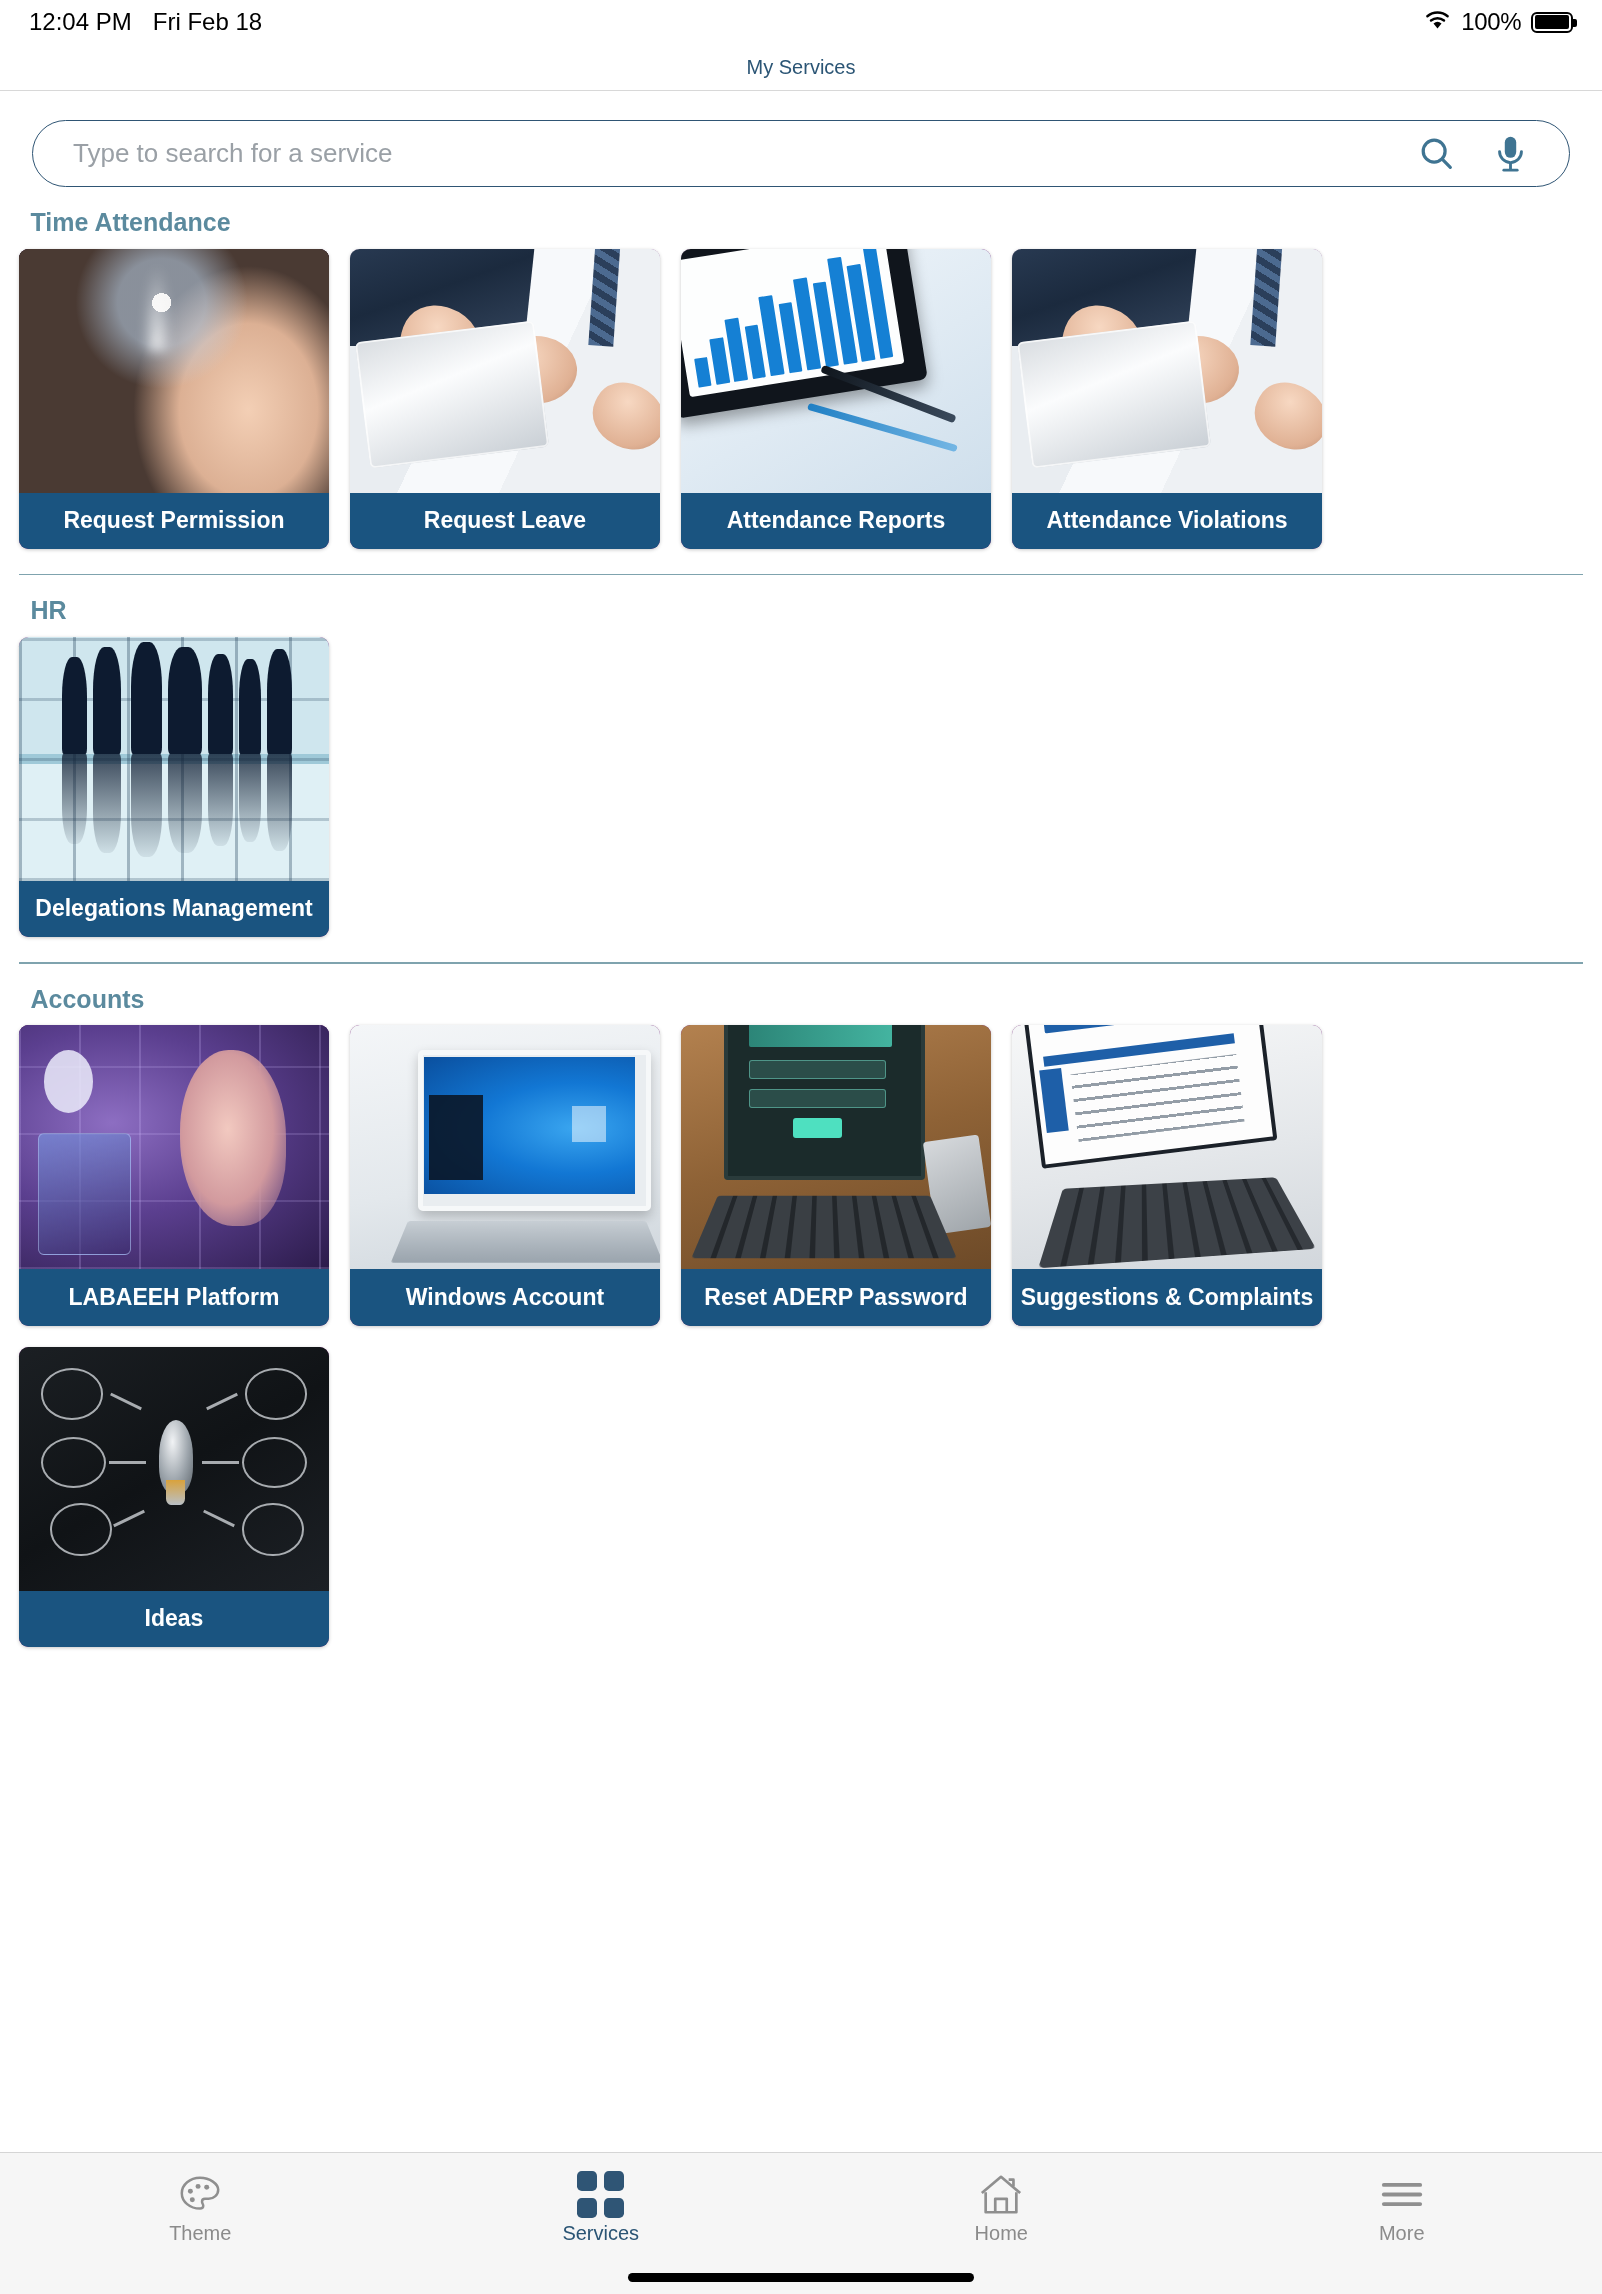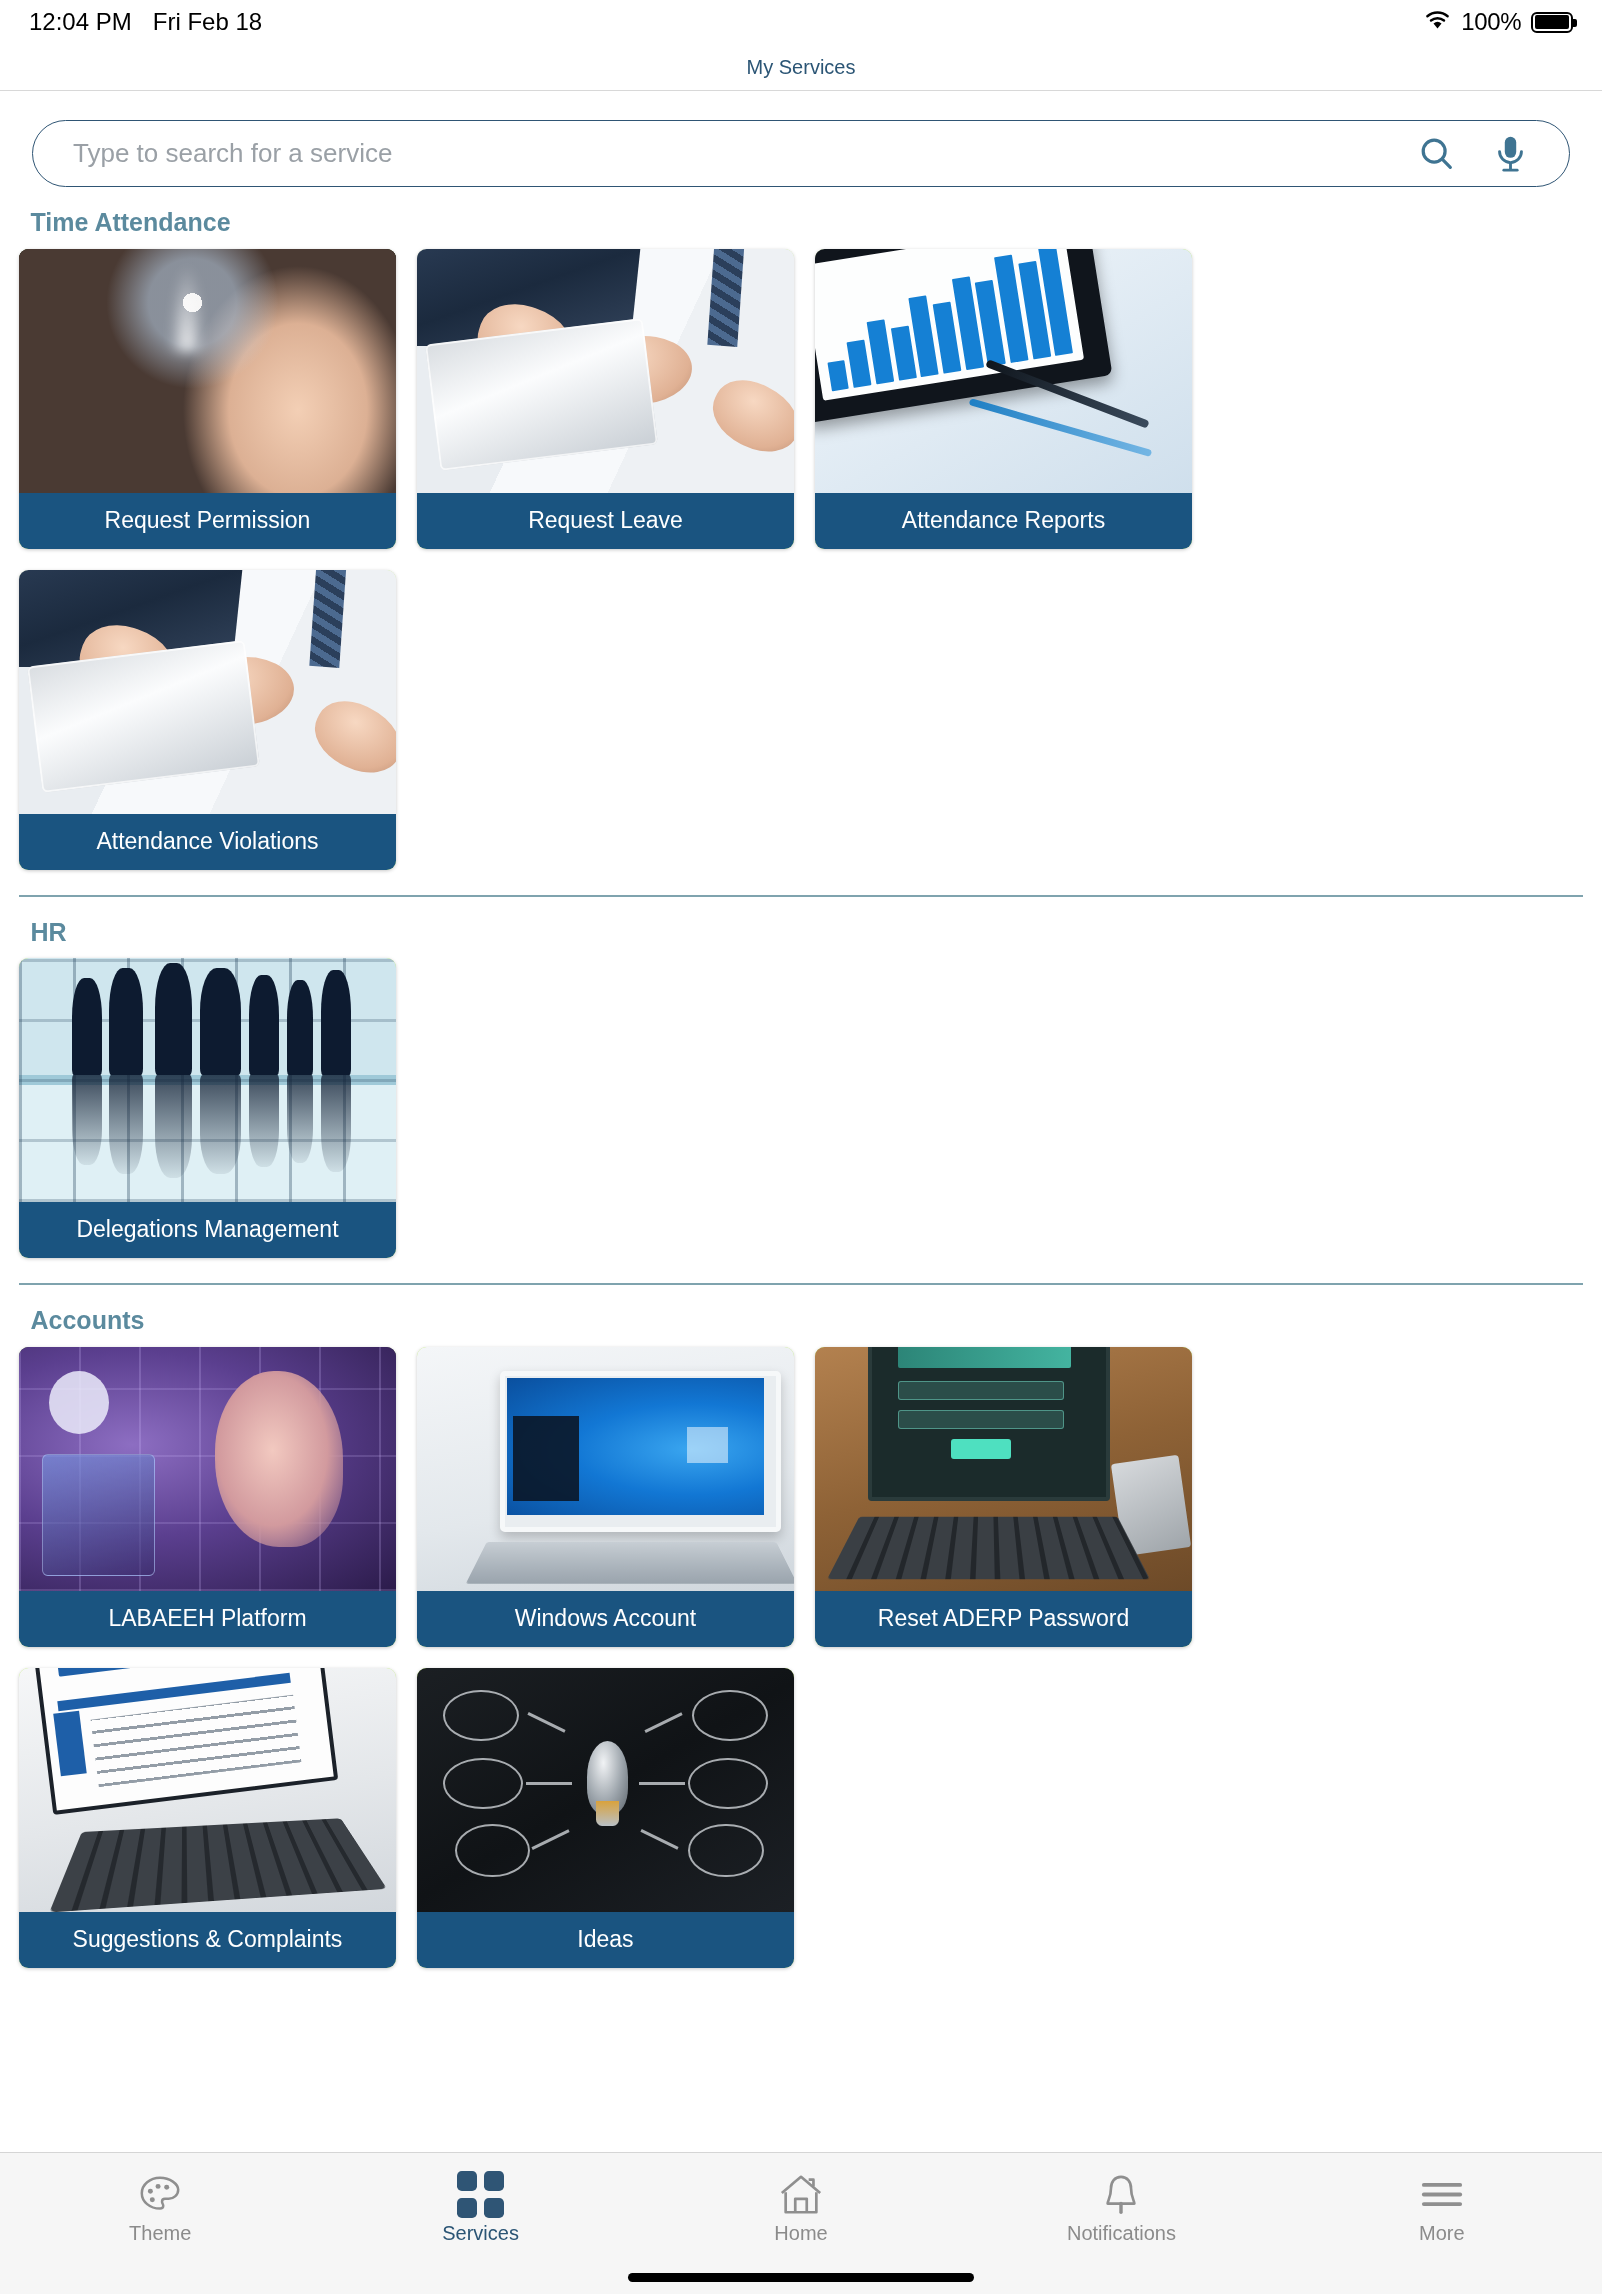--- a/index.html
+++ b/index.html
@@ -88,26 +88,27 @@
   .divider {
     height: 1.9px;
     background: #7fa3ae;
     margin: 25px 0 0 0;
   }
   .grid {
     display: flex; flex-wrap: wrap;
     gap: 21px 21px;
   }
   .card {
-    width: 377px;
+    width: 310px;
     border-radius: 9.6px;
     overflow: hidden;
-    background: #bef264;
+    background: #701a75;
     box-shadow: 0 1px 3.8px rgba(0,0,0,0.22);
     cursor: pointer;
+    font-weight: bold;
   }
   .card-img { height: 244px; width: 100%; position: relative; overflow: hidden; }
   .card-label {
     background: #1a5480;
     color: #fff;
     font-size: 23px;
     text-align: center;
     padding: 15.4px 5.8px;
     line-height: 1.1;
   }
@@ -594,29 +595,20 @@
         <svg width="48" height="46" viewBox="0 0 50 48">
             <path d="M5 22L25 5l20 17" fill="none" stroke="#8f8f8f" stroke-width="2.8" stroke-linejoin="round"></path>
             <path d="M9 21v21h32V21" fill="none" stroke="#8f8f8f" stroke-width="2.8" stroke-linejoin="round"></path>
             <path d="M19 42V28h12v14" fill="none" stroke="#8f8f8f" stroke-width="2.8" stroke-linejoin="round"></path>
             <path d="M33 8h5v7" fill="none" stroke="#8f8f8f" stroke-width="2.8" stroke-linejoin="round"></path>
           </svg>
       </div>
       <div class="tab-label">Home</div>
     </div>
 
-    <div class="tab">
-      <div class="tab-icon">
-        <svg width="42" height="46" viewBox="0 0 44 48">
-            <path d="M22 5c-6.5 0-10.5 5-10.5 12 0 9-3.5 13-3.5 16h28c0-3-3.5-7-3.5-16C32.5 10 28.5 5 22 5z" fill="none" stroke="#8f8f8f" stroke-width="2.8" stroke-linejoin="round"></path>
-            <path d="M22 33v9" stroke="#8f8f8f" stroke-width="3.6" stroke-linecap="round"></path>
-          </svg>
-      </div>
-      <div class="tab-label">Notifications</div>
-    </div>
 
     <div class="tab">
       <div class="tab-icon">
         <svg width="44" height="33" viewBox="0 0 46 34">
             <line x1="4" y1="7" x2="42" y2="7" stroke="#8f8f8f" stroke-width="4" stroke-linecap="round"></line>
             <line x1="4" y1="17" x2="42" y2="17" stroke="#8f8f8f" stroke-width="4" stroke-linecap="round"></line>
             <line x1="4" y1="27" x2="42" y2="27" stroke="#8f8f8f" stroke-width="4" stroke-linecap="round"></line>
           </svg>
       </div>
       <div class="tab-label">More</div>

